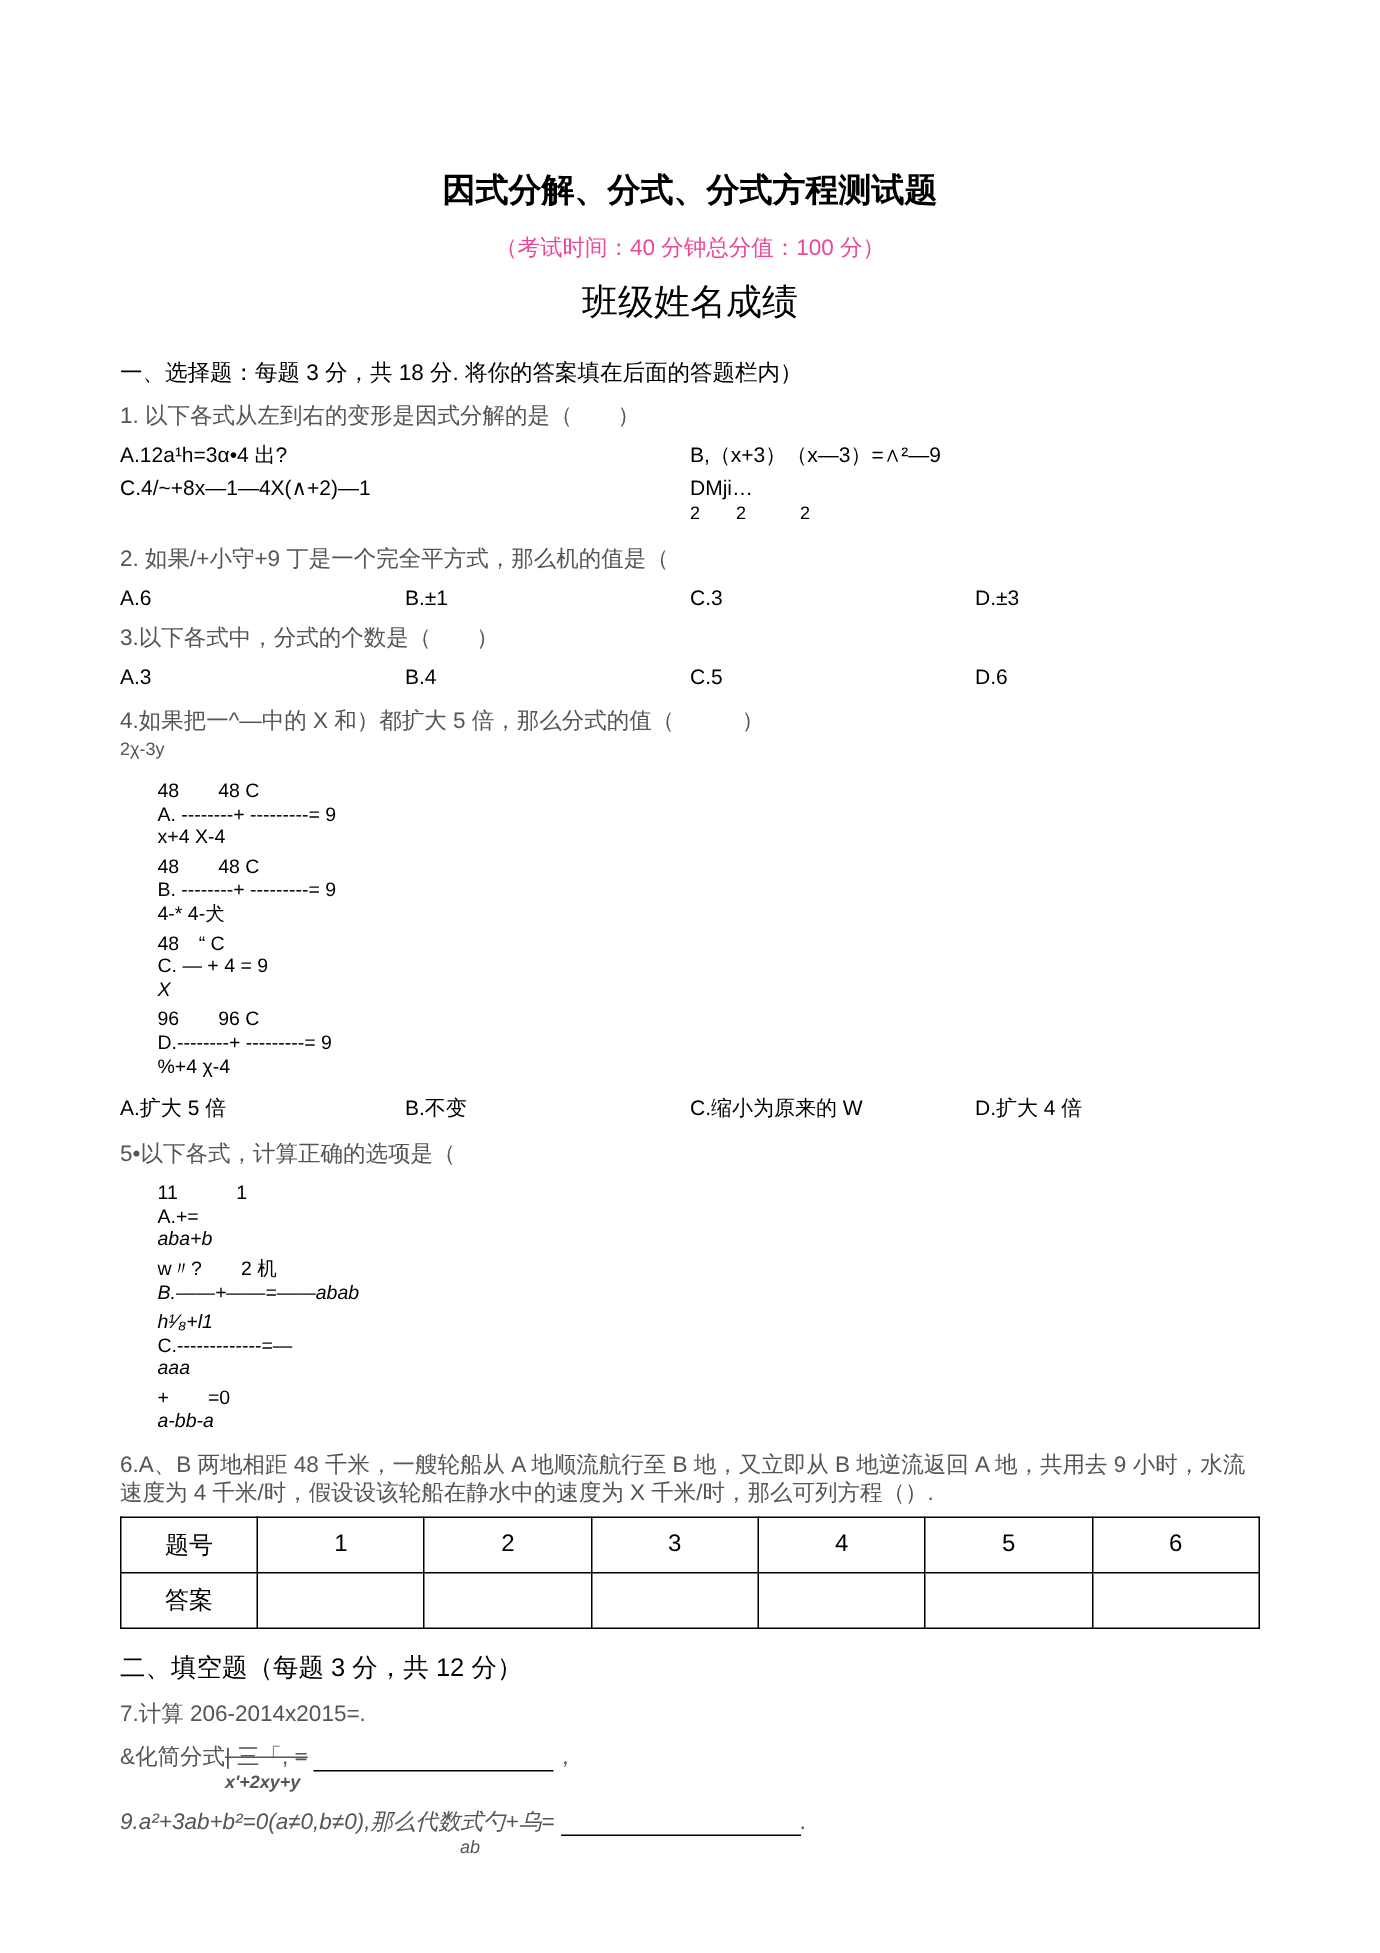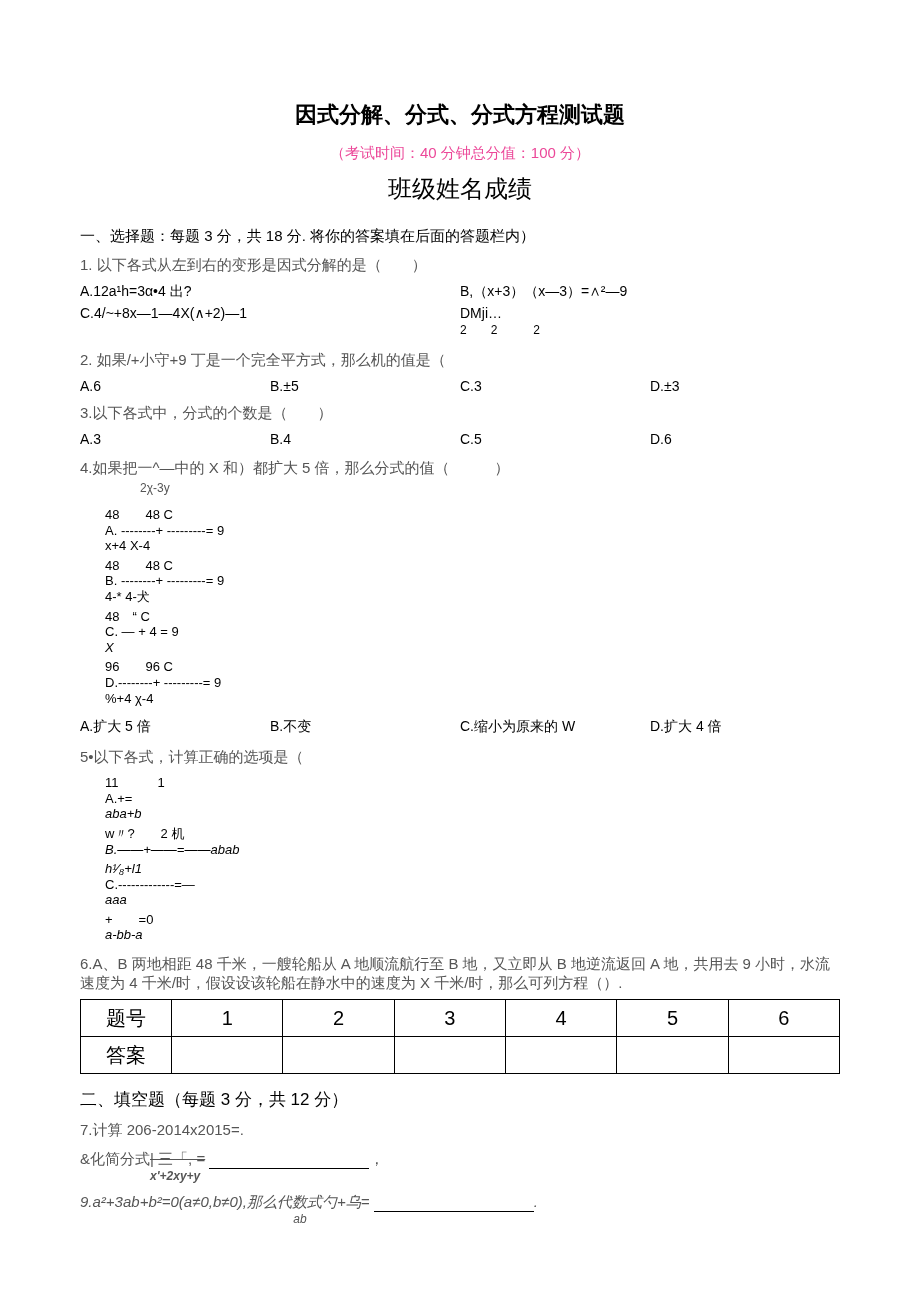--- a/index.html
+++ b/index.html
@@ -9,21 +9,21 @@
     font-size:15px;
     color:#000;
     background:#fff;
     width:920px;
     box-sizing:border-box;
   }
   .title{
     text-align:center;
     font-weight:bold;
     font-size:22px;
-    margin:20px 0 14px 0;
+    margin:32px 0 14px 0;
   }
   .subtitle{
     text-align:center;
     color:#ec4899;
     font-size:15px;
     margin-bottom:10px;
   }
   .subtitle2{
     text-align:center;
     font-size:24px;
@@ -59,32 +59,32 @@
   }
   table.ans{
     border-collapse:collapse;
     width:100%;
     margin:6px 0 14px 0;
   }
   table.ans td{
     border:1px solid #000;
     height:34px;
     text-align:center;
-    font-size:20px;
+    font-size:16px;
   }
   .fillblank{
     display:inline-block;
     border-bottom:1px solid #000;
     min-width:160px;
     vertical-align:bottom;
   }
   .strike{
     text-decoration:line-through;
   }
-  .sub{font-size:12px;display:block;text-align:center;font-style:italic;}
+  .sub{font-size:12px;display:block;text-align:right;font-style:italic;}
 </style>
 </head>
 <body>
 
 <div class="title">因式分解、分式、分式方程测试题</div>
 <div class="subtitle">（考试时间：40 分钟总分值：100 分）</div>
 <div class="subtitle2">班级姓名成绩</div>
 
 <div class="section-head">一、选择题：每题 3 分，共 18 分. 将你的答案填在后面的答题栏内）</div>
 
@@ -95,36 +95,36 @@
   <div class="opt">C.4/~+8x—1—4X(∧+2)—1</div>
   <div class="opt">
     <span>DMji…</span><br>
     <span class="small">2　　2　　　2</span>
   </div>
 </div>
 
 <div class="q">2. 如果/+小守+9 丁是一个完全平方式，那么机的值是（</div>
 <div class="opts">
   <div class="opt opt4">A.6</div>
-  <div class="opt opt4">B.±5</div>
+  <div class="opt opt4">B.±1</div>
   <div class="opt opt4">C.3</div>
   <div class="opt opt4">D.±3</div>
 </div>
 
 <div class="q" style="margin-top:2px;">3.以下各式中，分式的个数是（　　）</div>
 <div class="opts">
   <div class="opt opt4">A.3</div>
   <div class="opt opt4">B.4</div>
   <div class="opt opt4">C.5</div>
   <div class="opt opt4">D.6</div>
 </div>
 
 <div class="q">
   <span>4.如果把一^—中的 X 和）都扩大 5 倍，那么分式的值（　　　）</span><br>
-  <span class="small" style="margin-left:60px;">2χ-3y</span>
+  <span class="small" style="">2χ-3y</span>
 </div>
 <div class="opts" style="margin-top:10px;">
   <div class="opt frac-block">
     <div>48　　48 C</div>
     <div>A. --------+ ---------= 9</div>
     <div>x+4 X-4</div>
   </div>
   <div class="opt frac-block">
     <div>48　　48 C</div>
     <div>B. --------+ ---------= 9</div>

